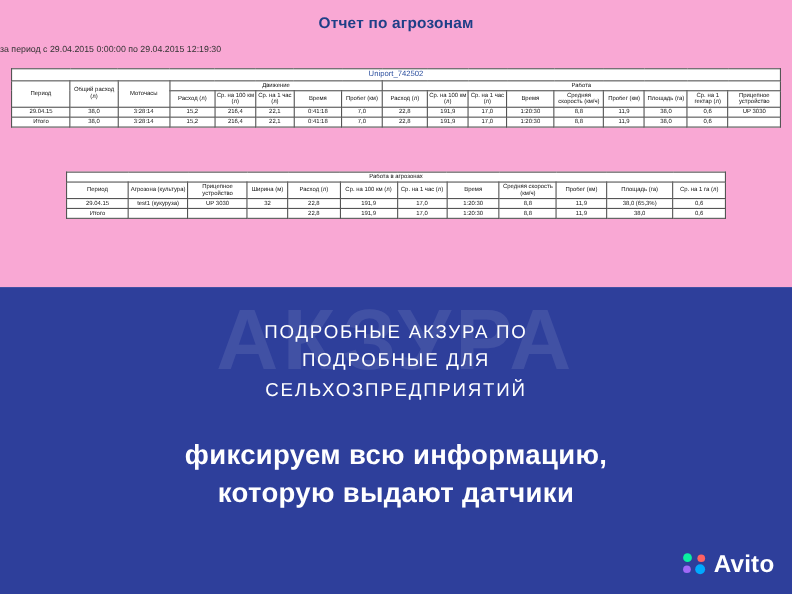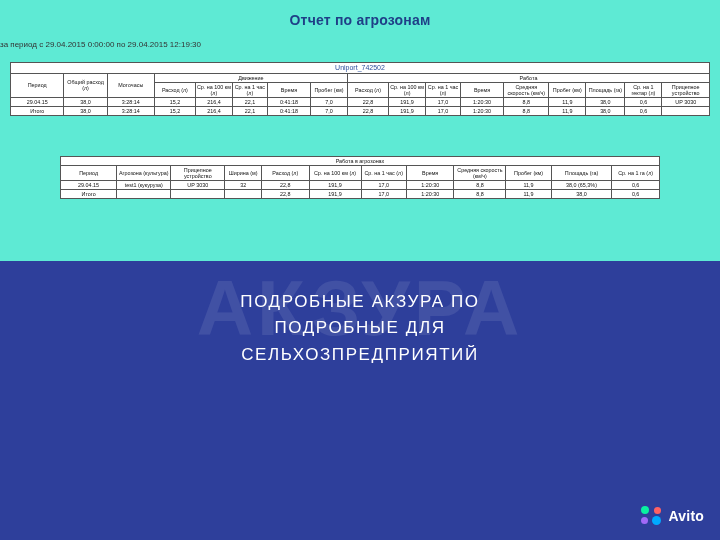--- a/index.html
+++ b/index.html
@@ -9,21 +9,21 @@
     font-family: "Liberation Sans", sans-serif;
     background: #ffffff;
     overflow: hidden;
     position: relative;
   }
 
   
   #report-area {
     position: absolute;
     left: 0; top: 0; width: 720px; height: 261px;
-    background: #5eead4;
+    background: #f9a8d4;
     overflow: hidden;
   }
 
   .report-title {
     text-align: center;
     color: #1f3f87;
     font-size: 14px;
     font-weight: bold;
     margin-top: 12px;
     letter-spacing: .2px;
@@ -116,21 +116,21 @@
     display: flex; align-items: center; gap: 6px;
   }
   #avito-dots { position: relative; width: 22px; height: 20px; }
   #avito-dots i {
     position: absolute; border-radius: 50%; display:block;
   }
   .d1 { width:8px; height:8px; background:#0af0a0; left:0; top:0; }
   .d2 { width:7px; height:7px; background:#ff6163; left:13px; top:1px; }
   .d3 { width:7px; height:7px; background:#a169f7; left:0; top:11px; }
   .d4 { width:9px; height:9px; background:#00aaff; left:11px; top:10px; }
-  #avito-word { color:#ffffff; font-size:14px; font-weight:bold; letter-spacing:.2px; }
+  #avito-word { color:#ffffff; font-size:22px; font-weight:bold; letter-spacing:.2px; }
 </style>
 </head>
 <body>
 
 <div id="report-area">
 
   <div class="report-title">Отчет по агрозонам</div>
   <div class="report-sub">за период с 29.04.2015 0:00:00 по 29.04.2015 12:19:30</div>
 
   <div id="table-main-wrap">
@@ -293,20 +293,24 @@
 
 <div id="banner">
   <div id="watermark">АКЗУРА</div>
 
   <div id="headline">
     <div>ПОДРОБНЫЕ АКЗУРА ПО</div>
     <div>ПОДРОБНЫЕ ДЛЯ</div>
     <div>СЕЛЬХОЗПРЕДПРИЯТИЙ</div>
   </div>
 
+  <div id="subline">
+    <div>фиксируем всю информацию,</div>
+    <div>которую выдают датчики</div>
+  </div>
 
   <div id="avito-logo">
     <span id="avito-dots">
       <i class="d1"></i>
         <i class="d2"></i>
         <i class="d3"></i>
         <i class="d4"></i>
     </span>
     <span id="avito-word">Avito</span>
   </div>

